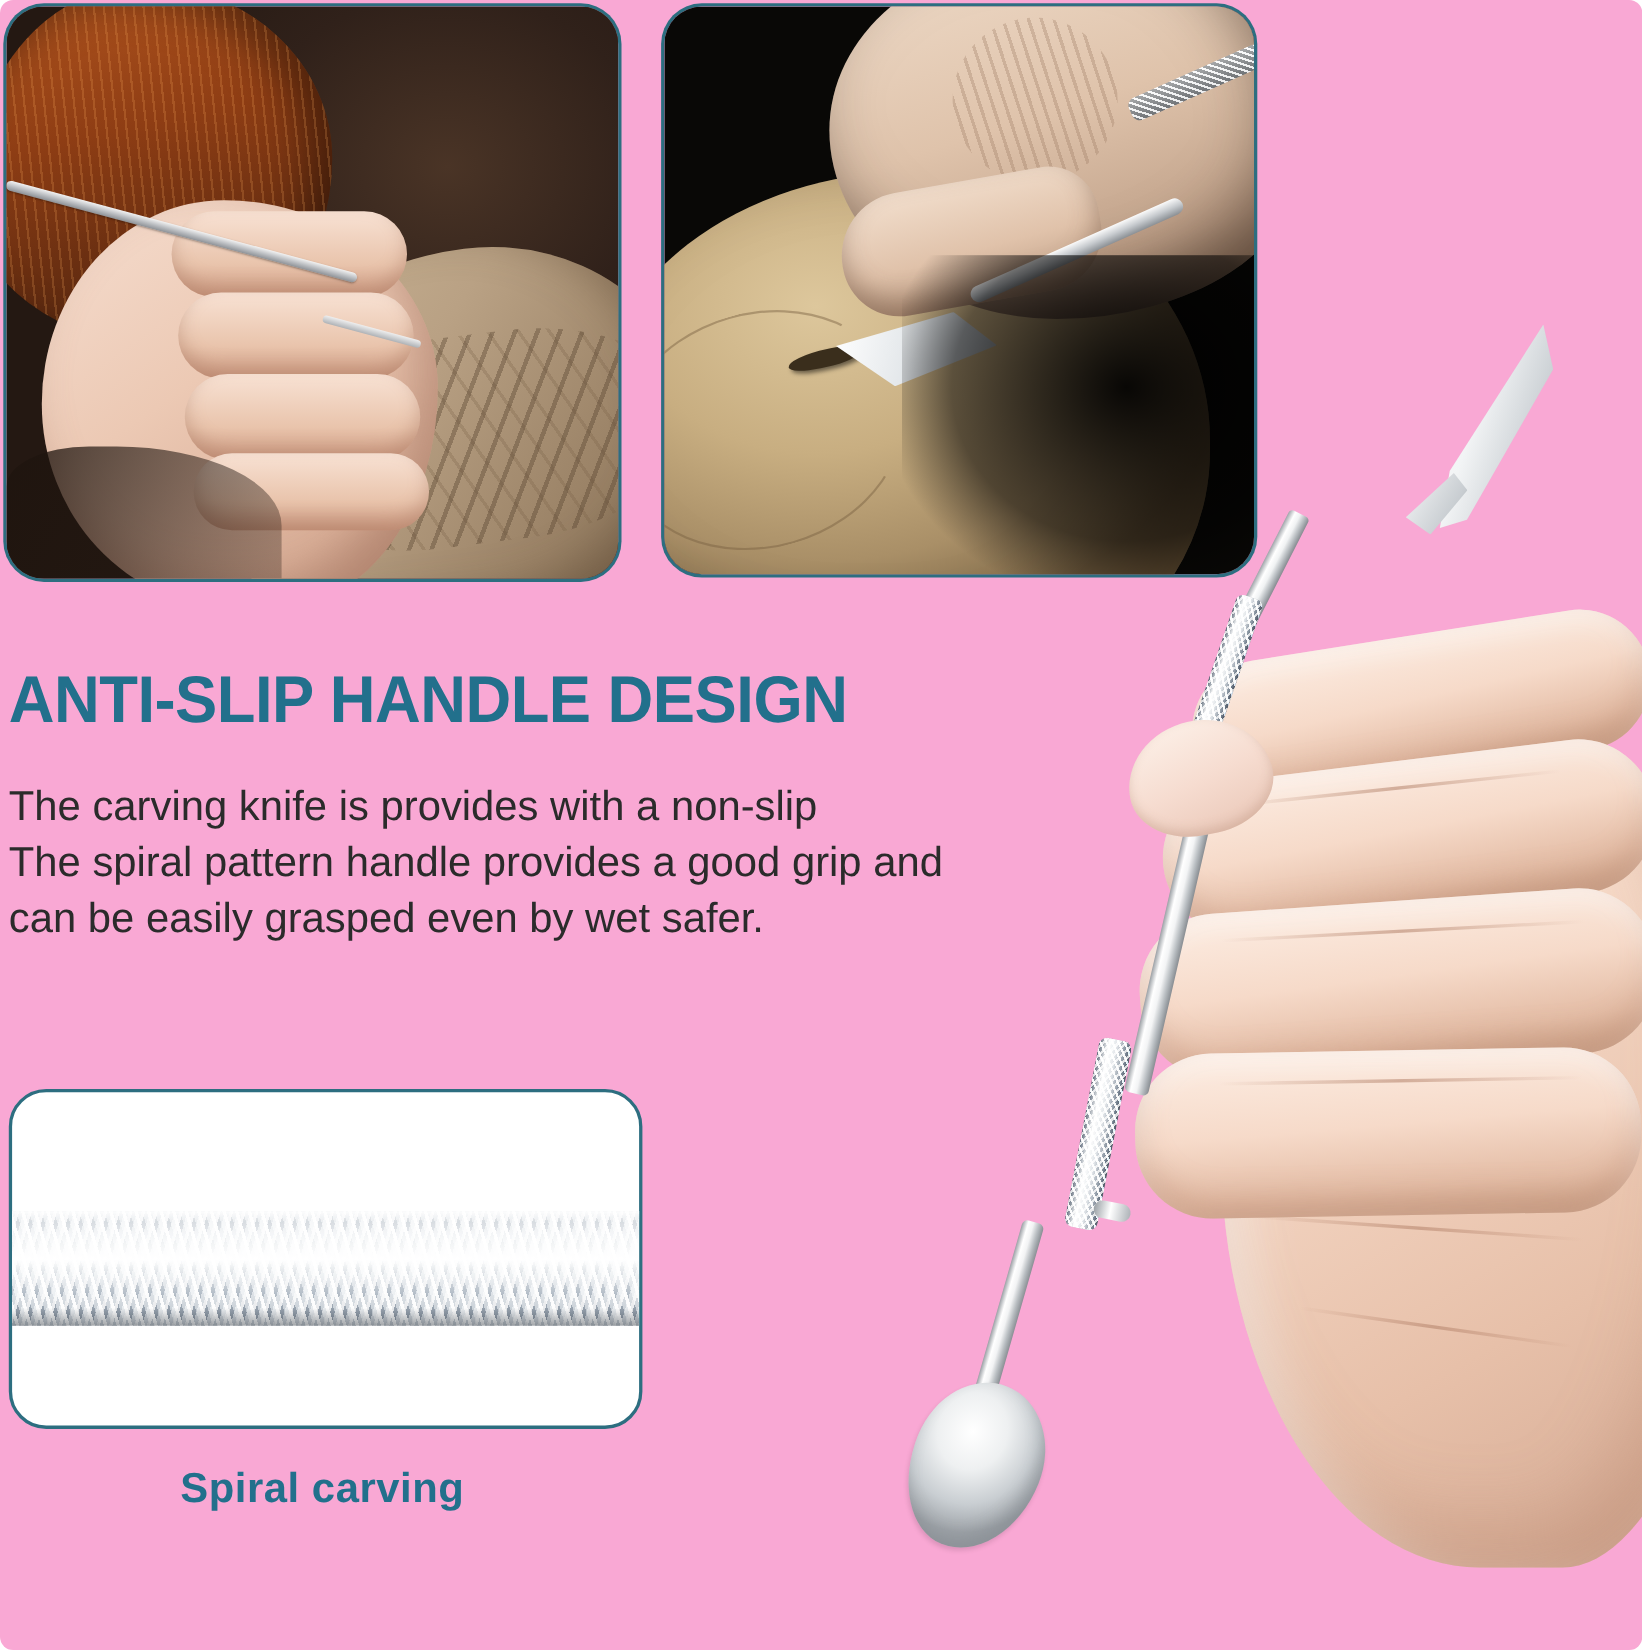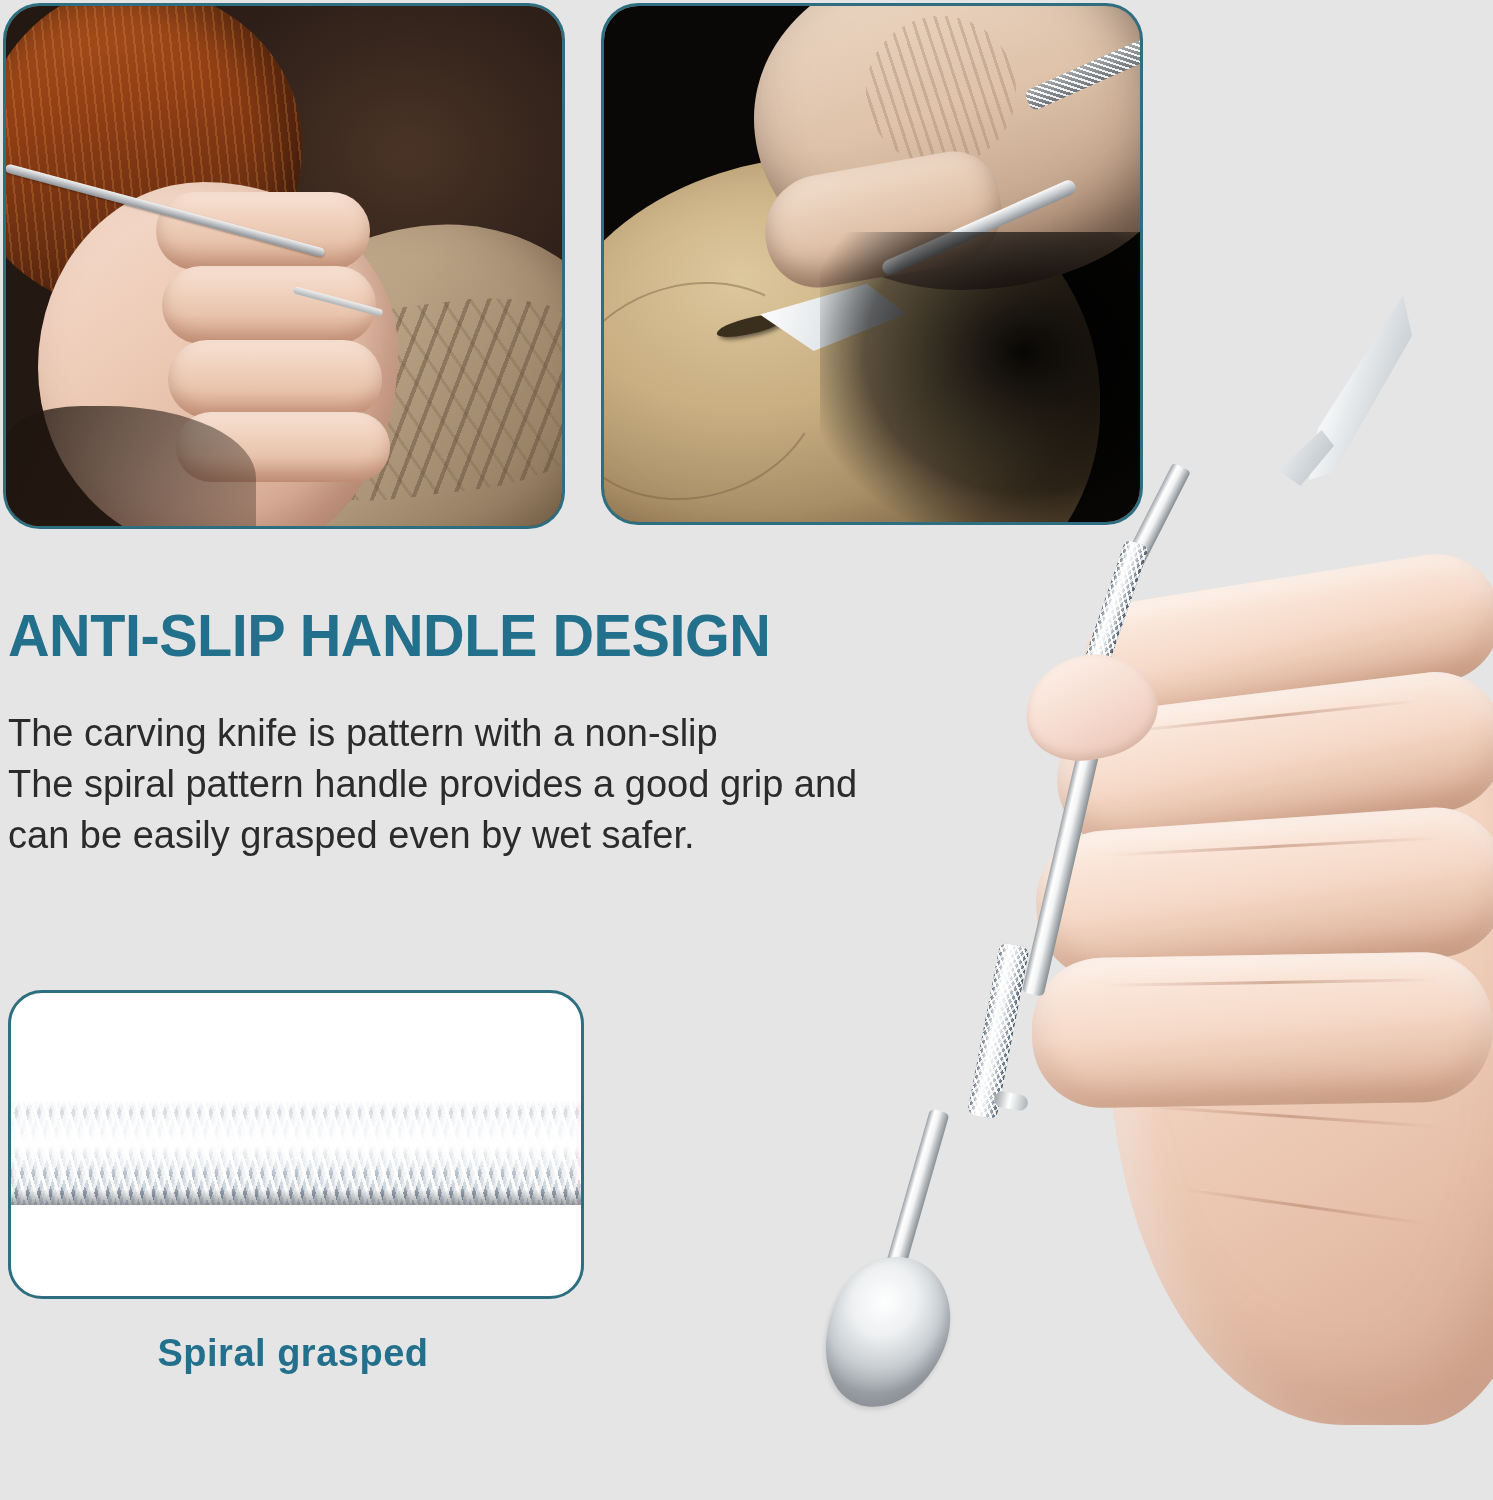--- a/index.html
+++ b/index.html
@@ -1,19 +1,19 @@
 <!DOCTYPE html>
 <html><head>
 <meta charset="utf-8">
 <style>
   html,body{margin:0;padding:0;background:#fff;}
   body{width:1493px;height:1500px;position:relative;overflow:hidden;
        font-family:"Liberation Sans","DejaVu Sans",sans-serif;}
 
-  .stage{position:absolute;inset:0;background:#e5e5e5;}
+  .stage{position:absolute;inset:0;background:#f9a8d4;border-radius:12px;}
 
   
   .photo{position:absolute;overflow:hidden;border-radius:34px;
          box-shadow:0 0 0 3px #2d6e80;}
   .photo .inner{position:absolute;inset:0;}
 
   
   #photo-left{left:6px;top:6px;width:556px;height:520px;}
   .p1-bg{position:absolute;inset:0;
          background:
@@ -232,31 +232,31 @@
       <div class="p2-shaft"></div>
       <div class="p2-knurl"></div>
       <div class="p2-blade"></div>
       <div class="p2-shadow"></div>
     </div>
   </div>
 
   <div id="headline">ANTI-SLIP HANDLE DESIGN</div>
 
   <div id="bodycopy">
-    <span>The carving knife is pattern with a non-slip</span>
+    <span>The carving knife is provides with a non-slip</span>
     <span>The spiral pattern handle provides a good grip and</span>
     <span>can be easily grasped even by wet safer.</span>
   </div>
 
   <div id="detail-panel">
     <div class="knurl-bar"></div>
   </div>
 
   <div id="caption">
-    <div class="t1">Spiral grasped</div>
+    <div class="t1">Spiral carving</div>
   </div>
 
   <div id="hero">
 
     <div class="hand">
       <div class="palm"></div>
       <div class="fing f1"></div>
       <div class="fing f2"></div>
       <div class="fing f3"></div>
       <div class="fing f4"></div>

